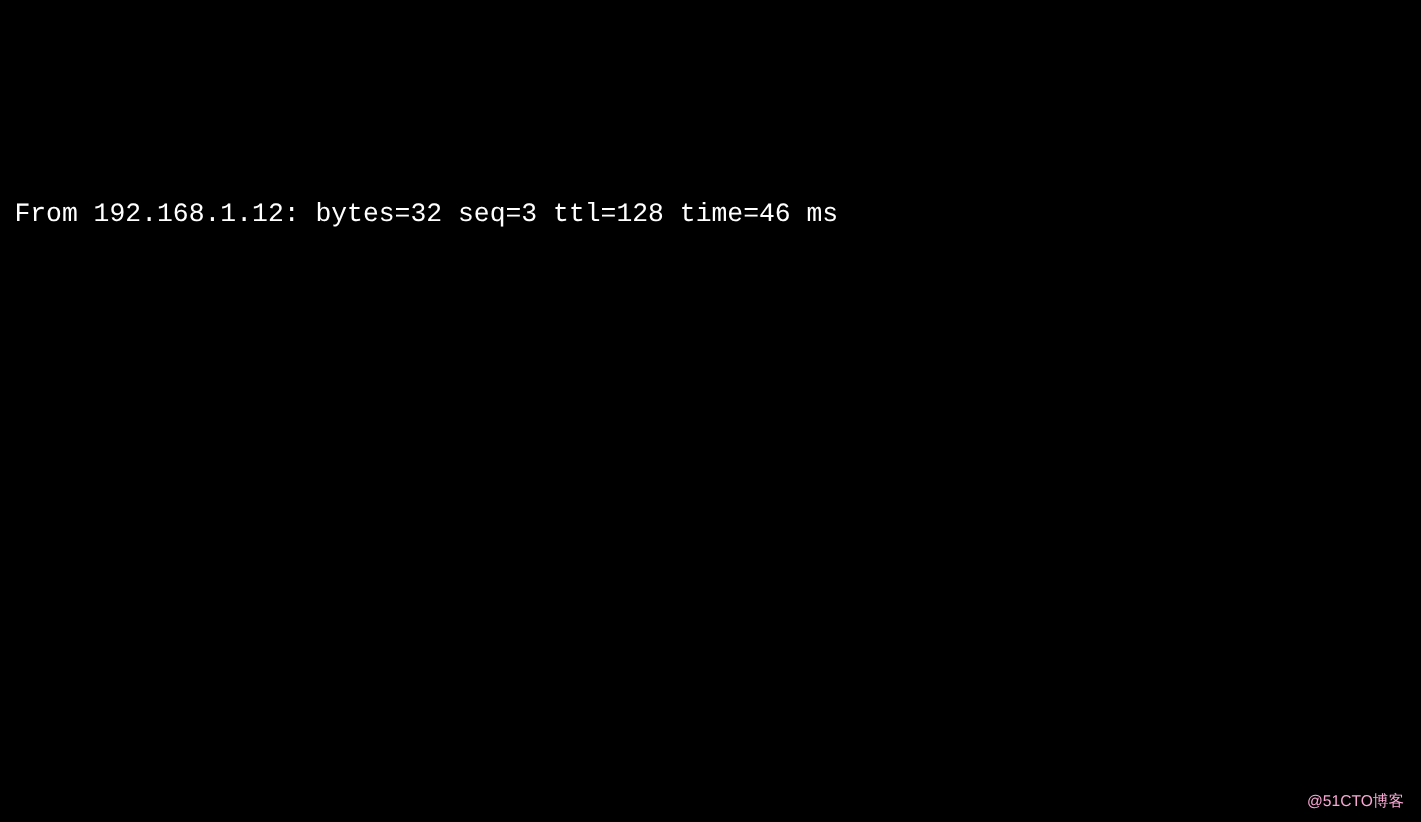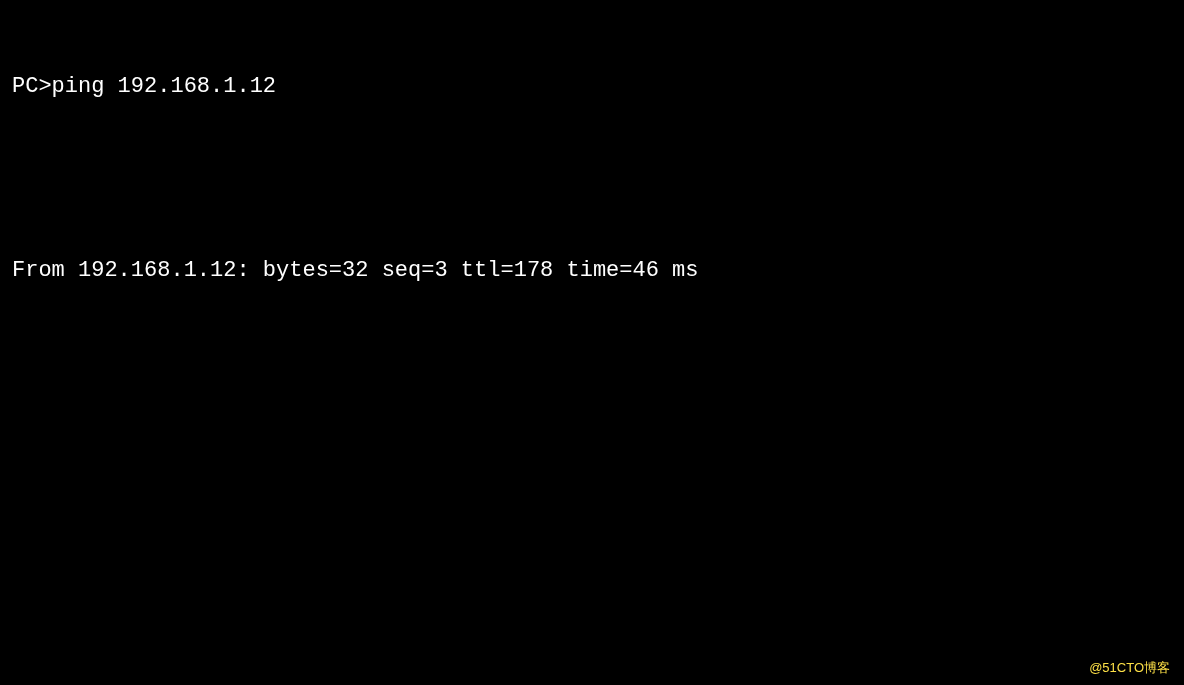--- a/index.html
+++ b/index.html
@@ -26,31 +26,30 @@
       display: block;
     }
     .blank-line {
       height: 1.4em;
     }
     .watermark {
       position: absolute;
       bottom: 8px;
       right: 14px;
       font-size: 13px;
-      color: #fde047;
+      color: #f9a8d4;
       font-family: Arial, sans-serif;
     }
   </style>
 </head>
 <body>
 
 <div class="terminal">
-  <div class="line"><span>PC&gt;</span><span>ping 192.168.1.12</span></div>
   <div class="blank-line"></div>
-  <div class="line">From 192.168.1.12: bytes=32 seq=3 ttl=178 time=46 ms</div>
+  <div class="line">From 192.168.1.12: bytes=32 seq=3 ttl=128 time=46 ms</div>
   
   
   
   
   
   
   
   
   
 </div>

